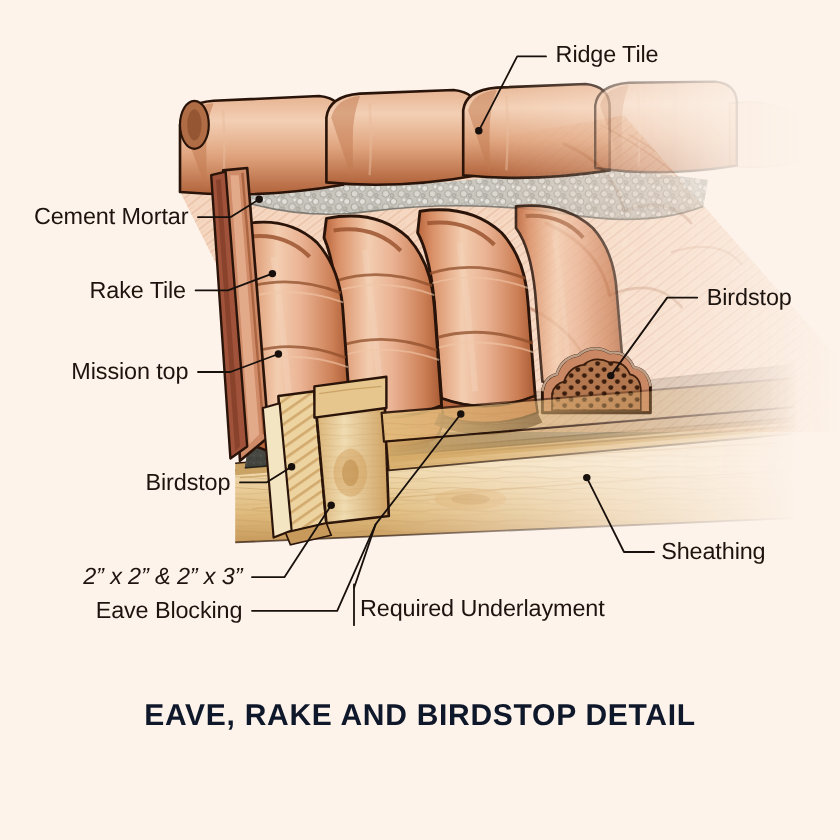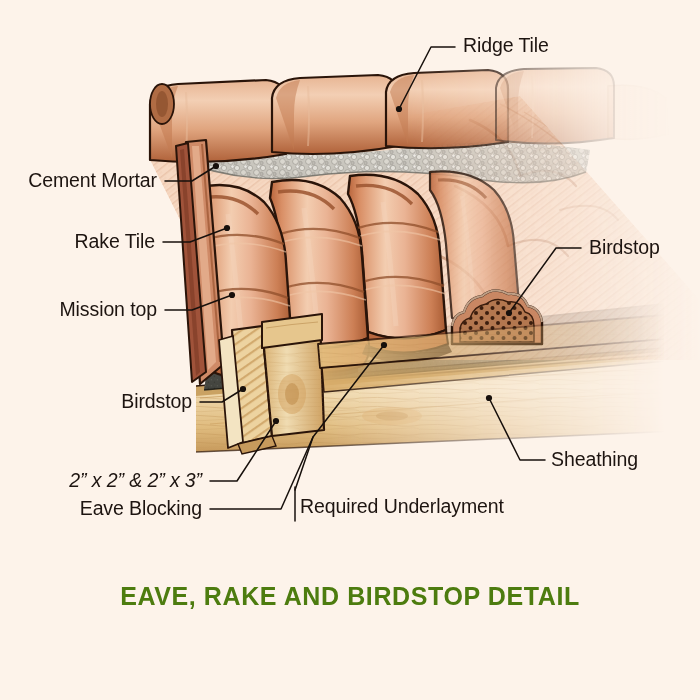--- a/index.html
+++ b/index.html
@@ -41,21 +41,21 @@
   #caption {
     position: absolute;
     left: 0;
     top: 582px;
     width: 700px;
     text-align: center;
     font-family: "Liberation Sans", "DejaVu Sans", sans-serif;
     font-size: 25px;
     font-weight: bold;
     letter-spacing: 0.6px;
-    color: #4d7c0f;
+    color: #0f172a;
     white-space: nowrap;
   }
 </style>
 </head>
 <body>
 
 <div id="page">
 
   <svg id="figure-svg" viewBox="0 0 700 700">
     <defs>

